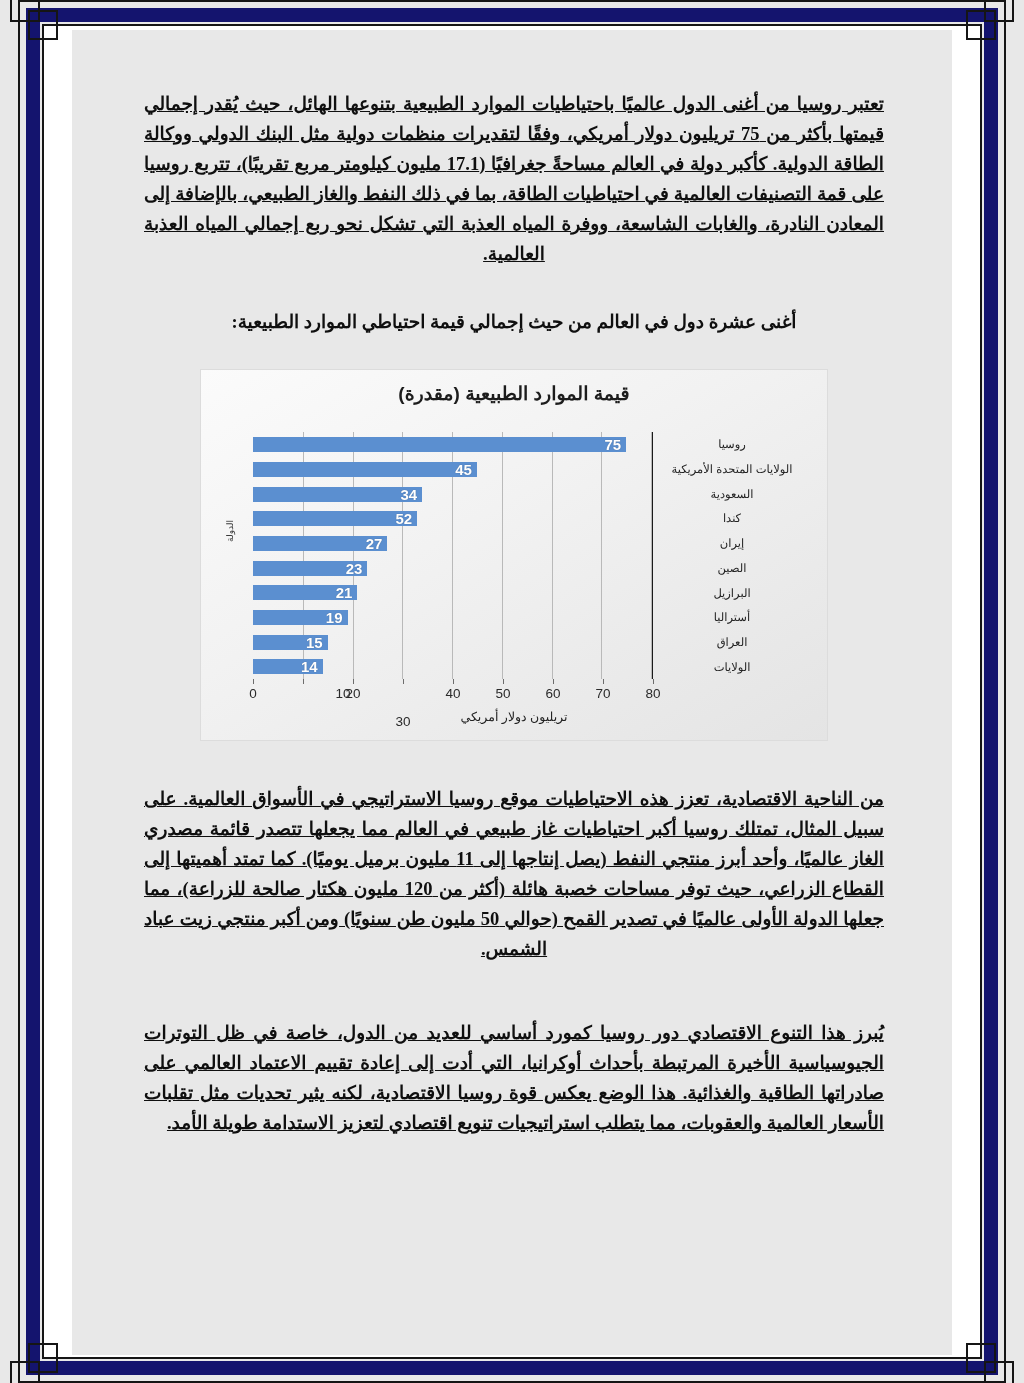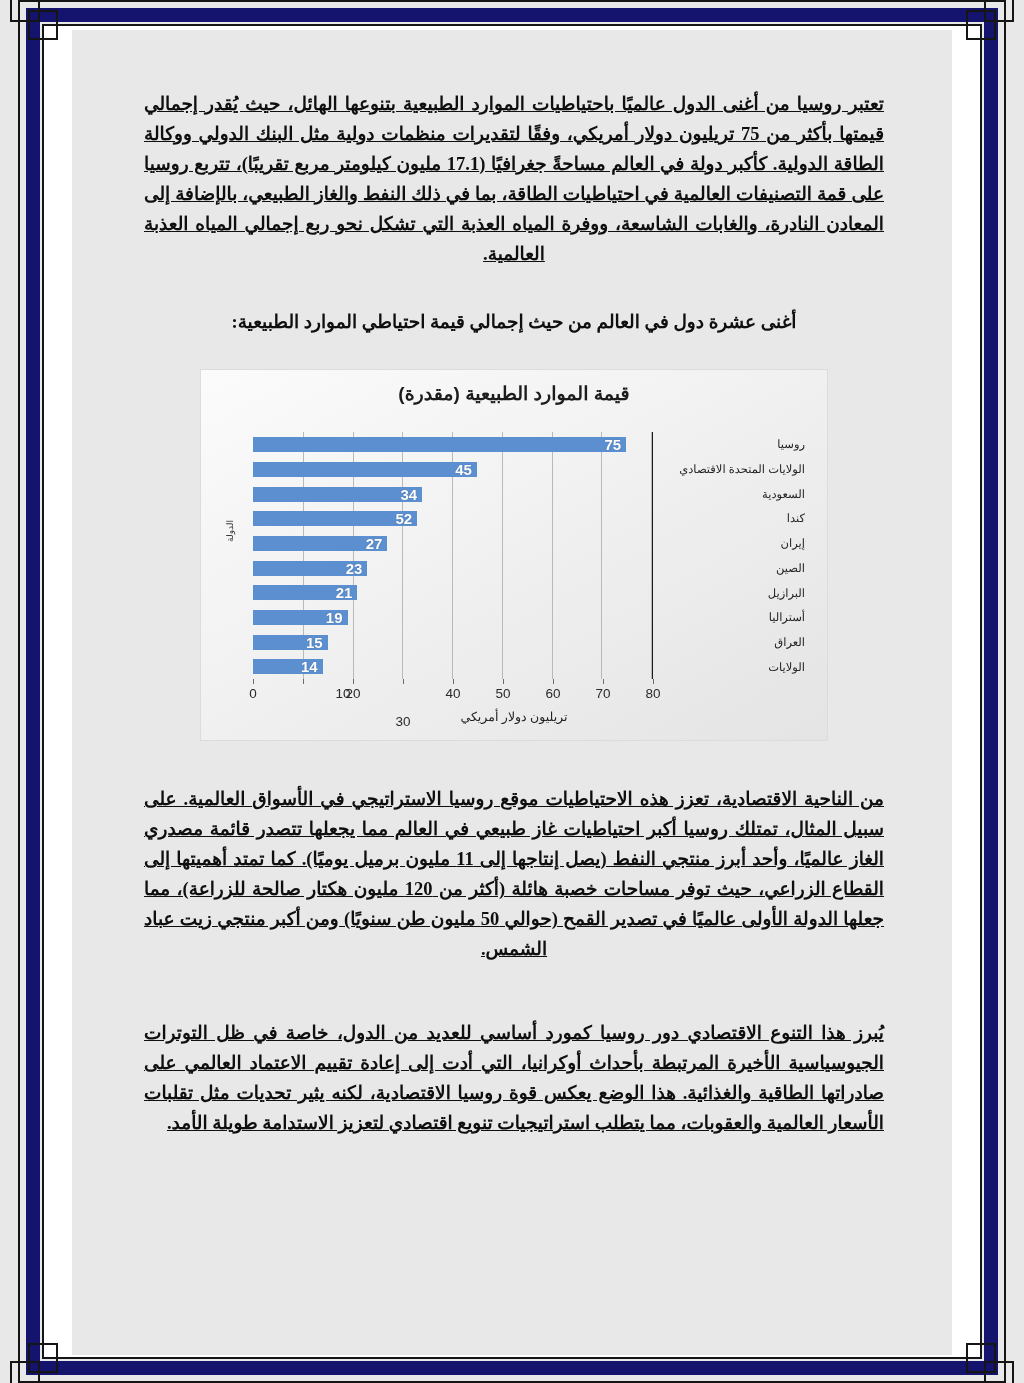--- a/index.html
+++ b/index.html
@@ -158,21 +158,21 @@
     top: 0;
     width: 152px;
     height: 247px;
   }
   .cat-label {
     height: 24.7px;
     line-height: 24.7px;
     font-family: "Liberation Sans", sans-serif;
     font-size: 11.5px;
     color: #232323;
-    text-align: right;
+    text-align: center;
     padding-left: 6px;
     white-space: nowrap;
     overflow: visible;
     direction: rtl;
   }
   .bars-area {
     position: absolute;
     left: 22px;
     right: 152px;
     top: 0;
@@ -277,21 +277,21 @@
     <p class="intro-line">أغنى عشرة دول في العالم من حيث إجمالي قيمة احتياطي الموارد الطبيعية:</p>
 
     <div class="spacer-sm"></div>
 
     <div class="chart-wrap">
       <div class="chart-title">قيمة الموارد الطبيعية (مقدرة)</div>
       <div class="y-caption">الدولة</div>
       <div class="plot-zone">
         <div class="cat-col" id="cat-col">
             <div class="cat-label">روسيا</div>
-            <div class="cat-label">الولايات المتحدة الاقتصادي</div>
+            <div class="cat-label">الولايات المتحدة الأمريكية</div>
             <div class="cat-label">السعودية</div>
             <div class="cat-label">كندا</div>
             <div class="cat-label">إيران</div>
             <div class="cat-label">الصين</div>
             <div class="cat-label">البرازيل</div>
             <div class="cat-label">أستراليا</div>
             <div class="cat-label">العراق</div>
             <div class="cat-label">الولايات</div>
           </div>
         <div class="bars-area" id="bars-area">

